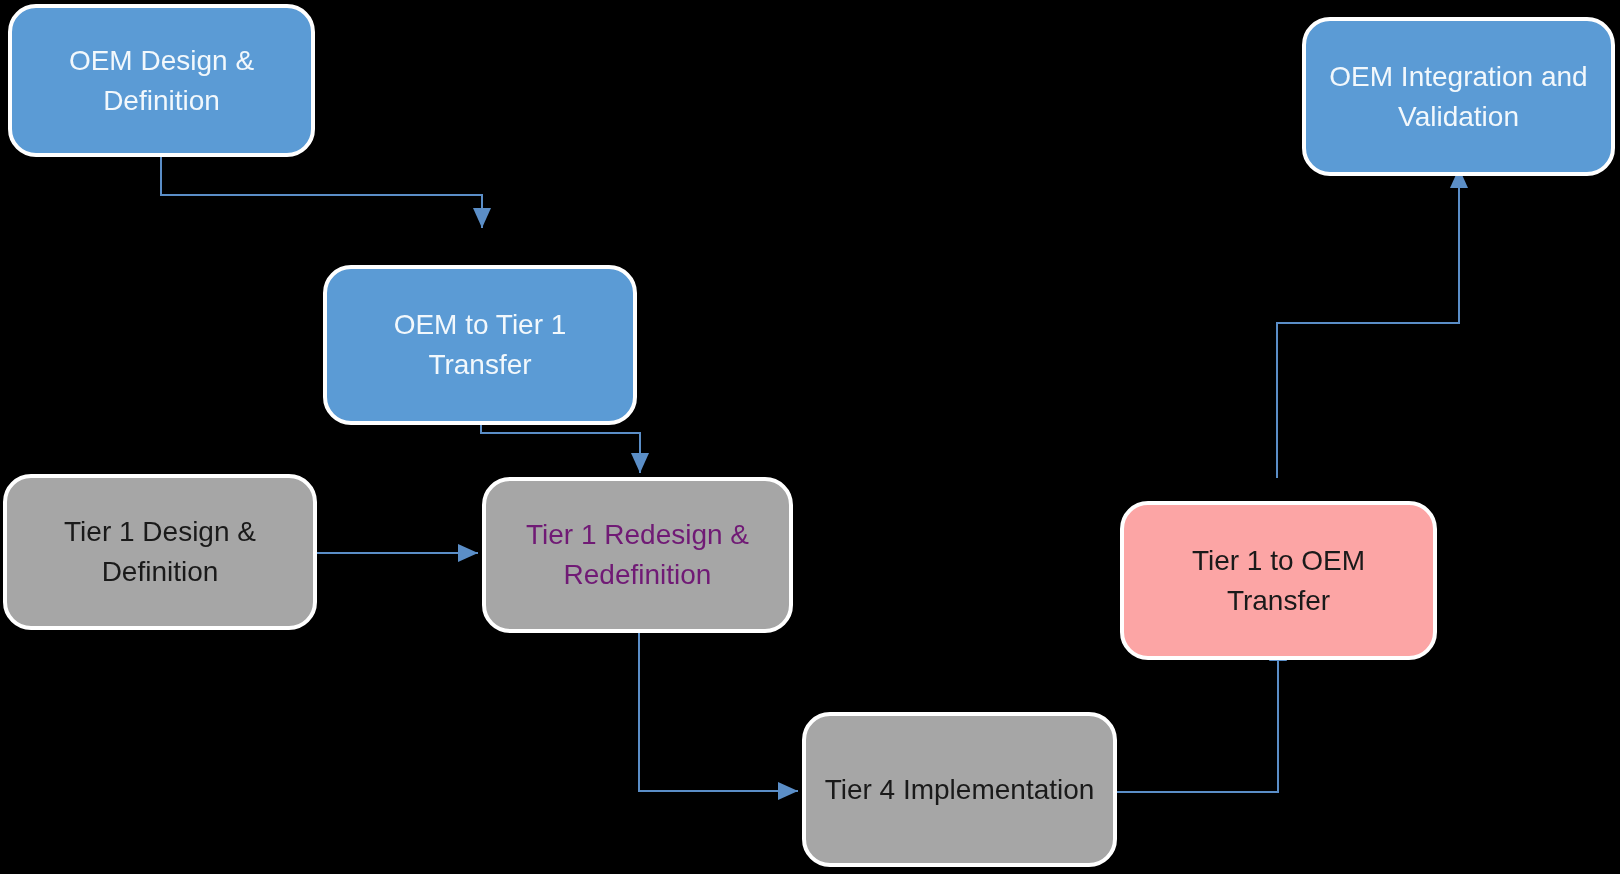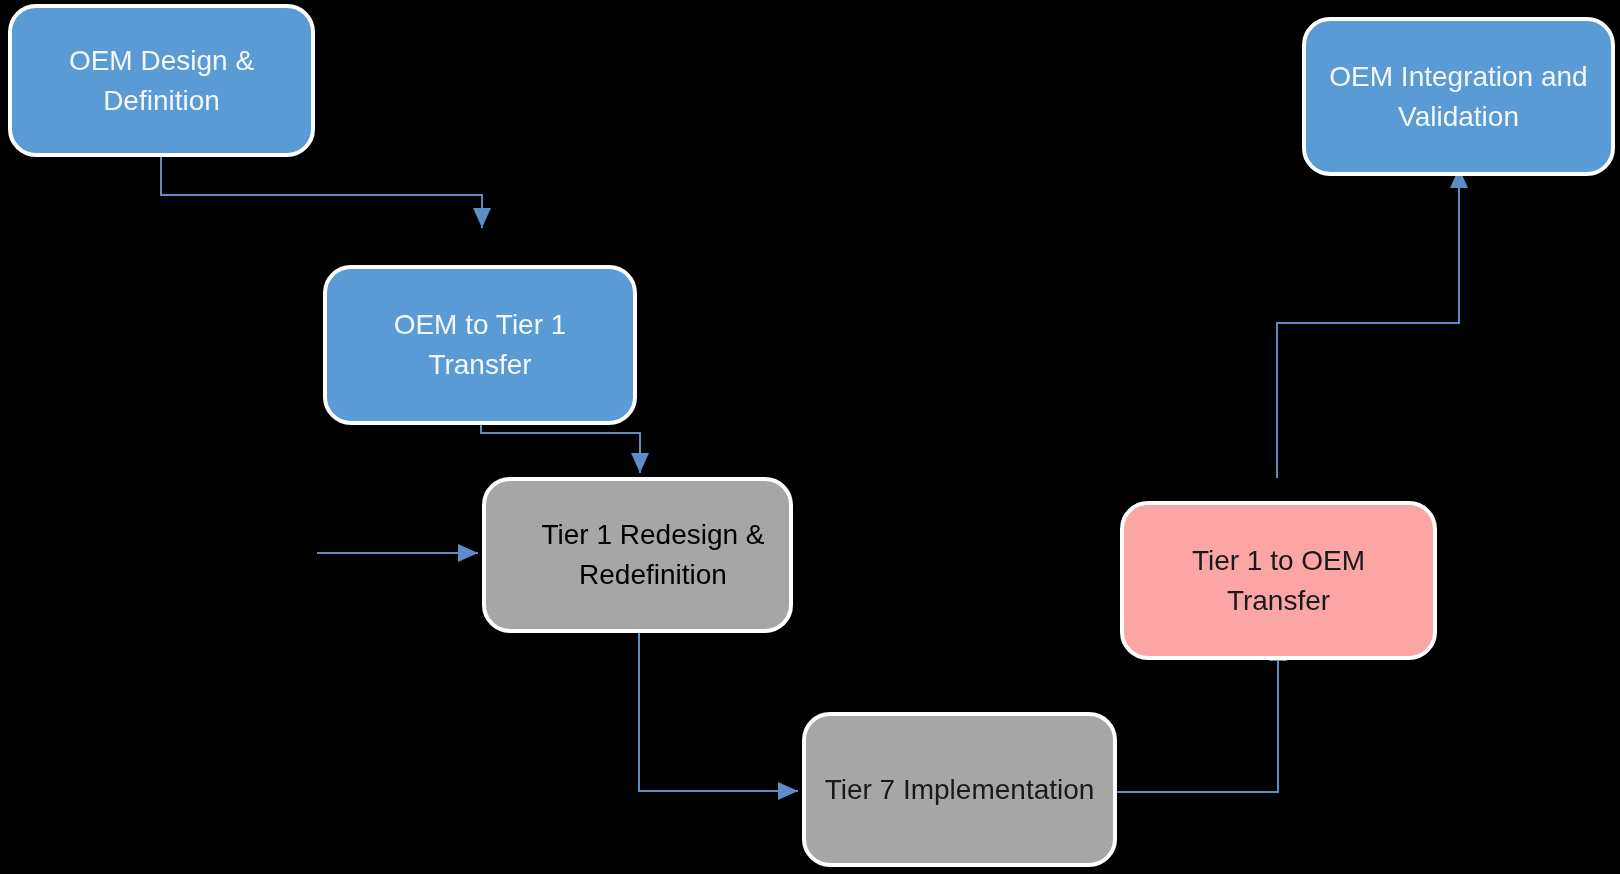--- a/index.html
+++ b/index.html
@@ -61,27 +61,30 @@
   </svg>
 
   <div class="node oem" id="n-oem-design" style="border-color: rgb(255, 255, 255); background: rgb(91, 155, 213); color: rgb(242, 248, 252);">
     <span class="label">OEM Design &amp; Definition</span>
   </div>
 
   <div class="node oem" id="n-oem-to-tier1" style="border-color: rgb(255, 255, 255); background: rgb(91, 155, 213); color: rgb(242, 248, 252);">
     <span class="label">OEM to Tier 1 Transfer</span>
   </div>
 
+  <div class="node tier1" id="n-tier1-design" style="border-color: rgb(255, 255, 255); background: rgb(166, 166, 166); color: rgb(26, 26, 26);">
+    <span class="label">Tier 1 Design &amp; Definition</span>
+  </div>
 
-  <div class="node tier1" id="n-tier1-redesign" style="border-color: rgb(255, 255, 255); background: rgb(166, 166, 166); color: #000000; justify-content: flex-end;">
+  <div class="node tier1" id="n-tier1-redesign" style="border-color: rgb(255, 255, 255); background: rgb(166, 166, 166); color: #701a75;">
     <span class="label">Tier 1 Redesign &amp; Redefinition</span>
   </div>
 
   <div class="node tier1" id="n-tier1-impl" style="border-color: rgb(255, 255, 255); background: rgb(166, 166, 166); color: rgb(26, 26, 26);">
-    <span class="label">Tier 7 Implementation</span>
+    <span class="label">Tier 4 Implementation</span>
   </div>
 
   <div class="node tier1" id="n-tier1-to-oem" style="border-color: rgb(255, 255, 255); background: #fca5a5; color: rgb(26, 26, 26); margin-top: 23px;">
     <span class="label">Tier 1 to OEM Transfer</span>
   </div>
 
   <div class="node oem" id="n-oem-integration" style="border-color: rgb(255, 255, 255); background: rgb(91, 155, 213); color: rgb(242, 248, 252);">
     <span class="label">OEM Integration and Validation</span>
   </div>
 

